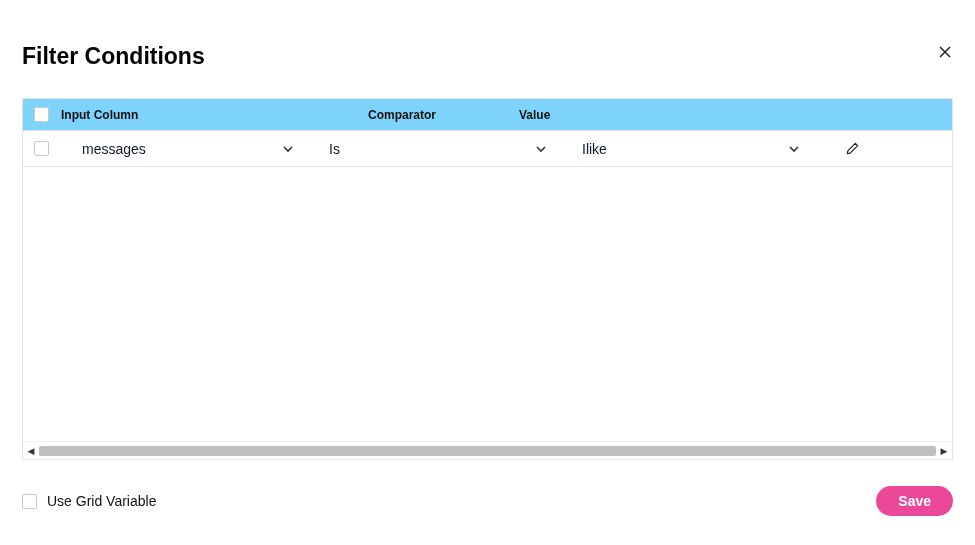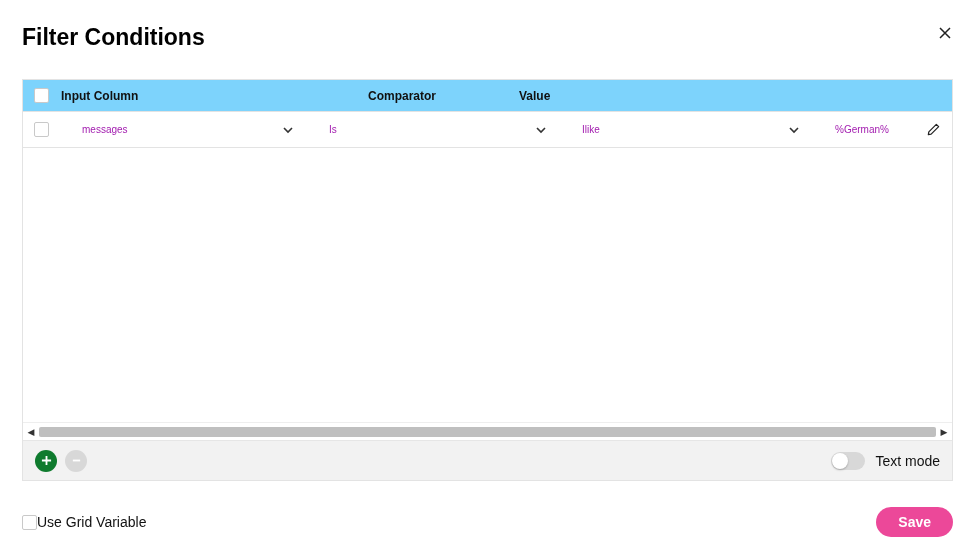--- a/index.html
+++ b/index.html
@@ -10,20 +10,21 @@
       height: 545px;
       overflow: hidden;
       padding: 24px 22px 18px 22px;
       position: relative;
     }
     .header-row {
       display: flex;
       align-items: flex-start;
       justify-content: space-between;
       margin-bottom: 28px;
+      margin-top: 19px;
     }
     .title {
       font-size: 23px;
       font-weight: 600;
       color: #000;
     }
     .close-btn {
       font-size: 16px;
       color: #222;
       cursor: pointer;
@@ -41,22 +42,22 @@
     .grid-header {
       background: #7dd3fc;
       border-bottom: 1px solid #e3e3e3;
       font-weight: 700;
       font-size: 12px;
       color: #111;
     }
     .grid-row {
       background: #fff;
       border-bottom: 1px solid #e3e3e3;
-      font-size: 10px;
-      color: #a21caf;
+      font-size: 14px;
+      color: #0f172a;
       min-height: 36px;
       gap: 21px;
     }
     .col-check { width: 36px; display:flex; align-items:center; justify-content:center; }
     .col-input { width: 226px; display:flex; align-items:center; padding-left: 2px; }
     .col-qual  { width: 232px; display:flex; align-items:center; padding-left: 2px; }
     .col-comp  { width: 232px; display:flex; align-items:center; padding-left: 2px; justify-content: center; }
     .col-val   { flex: 1; display:flex; align-items:center; padding-left: 2px; }
     .col-edit  { width: 38px; display:flex; align-items:center; justify-content:center; }
     .checkbox {
@@ -125,21 +126,21 @@
       width:16px; height:16px; border-radius:50%;
       background:#fff;
       box-shadow: 0 1px 2px rgba(0,0,0,.25);
     }
     .textmode-label { font-size: 14px; color:#111; }
     .footer {
       margin-top: 26px;
       display:flex; align-items:center;
       justify-content: space-between;
     }
-    .footer-left { display:flex; align-items:center; }
+    .footer-left { display:flex; align-items:center; gap: 10px; }
     .footer-label { font-size: 14px; color:#111; }
     .save-btn {
       background:#ec4899; color:#fff;
       border:none; border-radius: 18px;
       height: 30px; padding: 0 22px;
       font-size: 14px; font-weight:600;
       cursor:pointer;
     }
   </style>
 </head>
@@ -192,60 +193,37 @@
       </span>
     </div>
     <div class="col-comp">
       <span class="cell-text">Ilike</span>
       <span class="chevron">
         <svg viewBox="0 0 12 12" fill="none" stroke="currentColor" stroke-width="1.6">
             <path d="M2 4 L6 8 L10 4"></path>
           </svg>
       </span>
     </div>
-    <div class="col-val">
-      <span class="cell-text">%German%</span>
-    </div>
     <div class="col-edit">
       <span class="pencil">
         <svg viewBox="0 0 16 16" fill="none" stroke="currentColor" stroke-width="1.3" stroke-linecap="round" stroke-linejoin="round">
           <path d="M11 2.5 L13.5 5 L5.5 13 L2.5 13.5 L3 10.5 Z"></path>
         </svg>
       </span>
     </div>
   </div>
 
   <div class="grid-body"></div>
 
   <div class="h-scroll">
     <div class="arrow">◀</div>
     <div class="track"></div>
     <div class="arrow">▶</div>
   </div>
 
-  <div class="toolbar">
-    <div class="tb-left">
-      <div class="circ-btn circ-add">
-        <svg viewBox="0 0 12 12" width="11" height="11" stroke="#fff" stroke-width="2">
-            <path d="M6 1 V11 M1 6 H11"></path>
-          </svg>
-      </div>
-      <div class="circ-btn circ-rem">
-        <svg viewBox="0 0 12 12" width="11" height="11" stroke="#fff" stroke-width="2">
-            <path d="M2 6 H10"></path>
-          </svg>
-      </div>
-    </div>
-    <div class="tb-right">
-      <div class="toggle">
-        <div class="knob"></div>
-      </div>
-      <span class="textmode-label">Text mode</span>
-    </div>
-  </div>
 </div>
 
 <div class="footer">
   <div class="footer-left">
     <div class="checkbox"></div>
     <span class="footer-label">Use Grid Variable</span>
   </div>
   <button class="save-btn">Save</button>
 </div>
 

